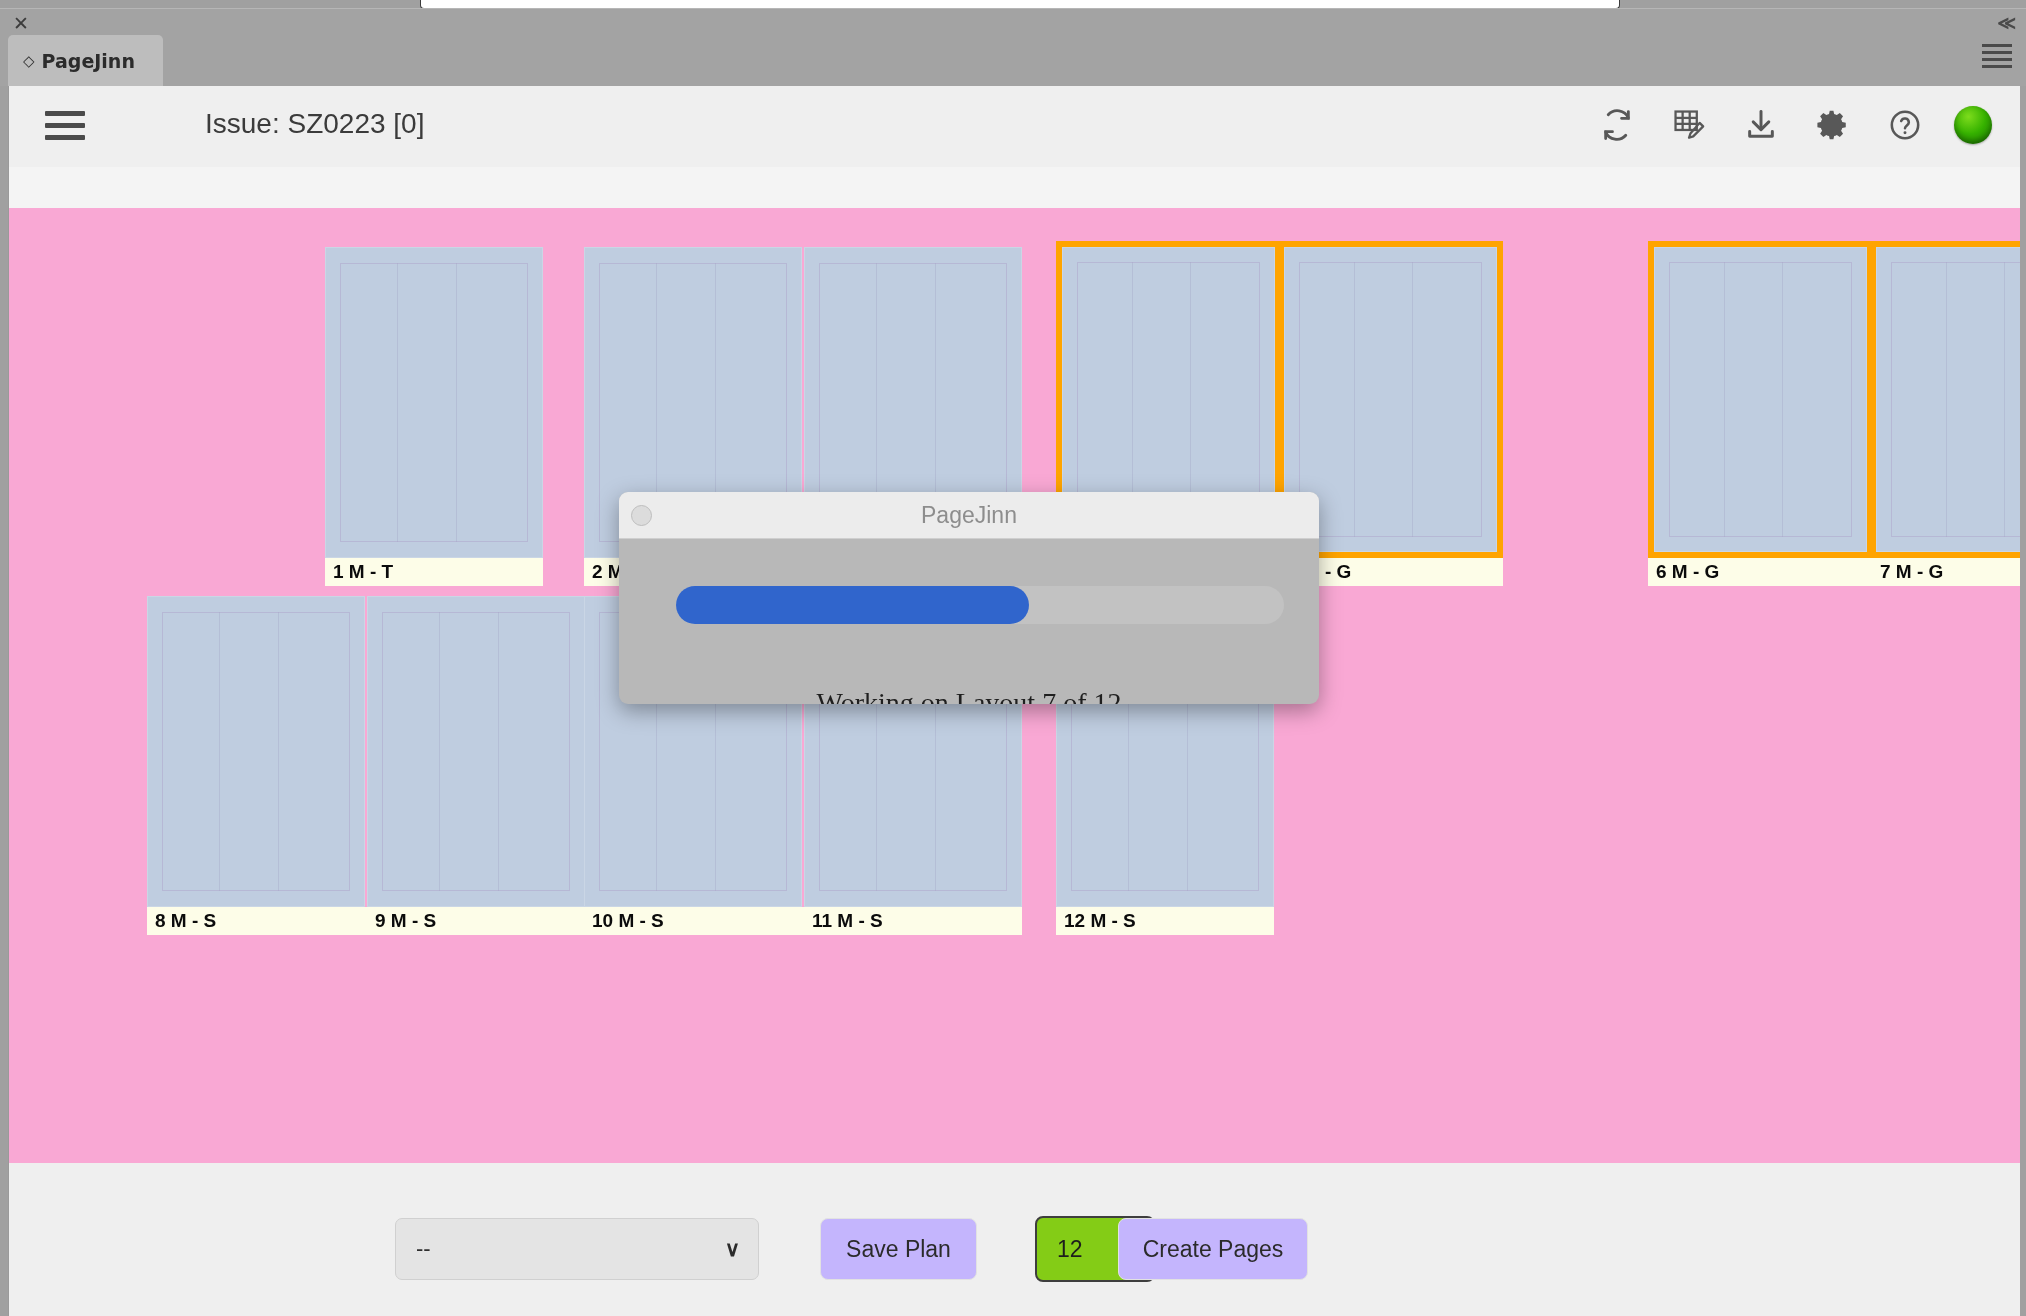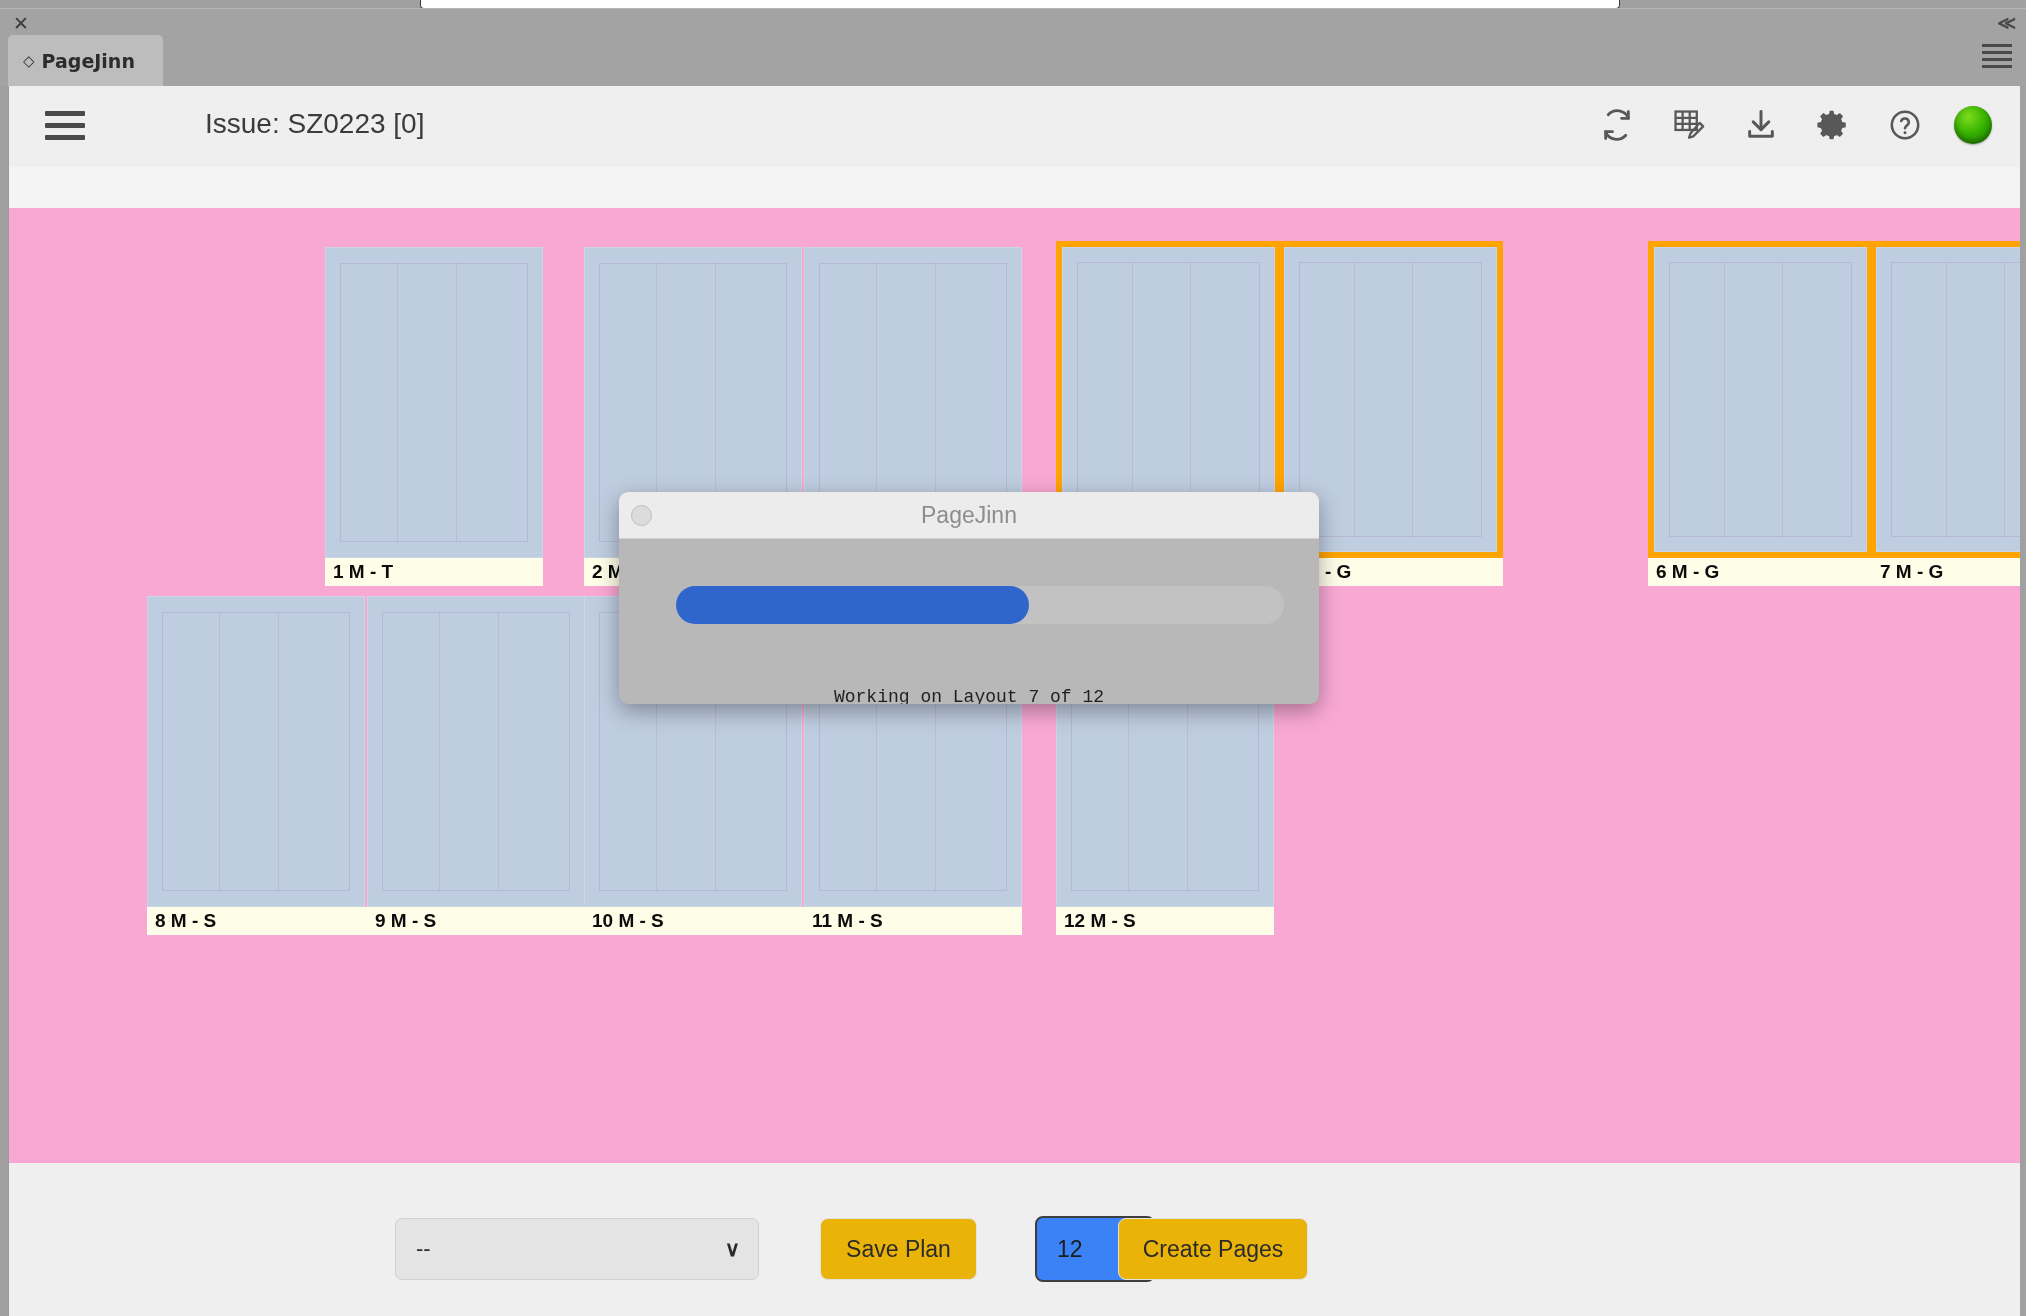--- a/index.html
+++ b/index.html
@@ -181,32 +181,32 @@
     border-radius: 7px;
     display: flex; align-items: center; justify-content: space-between;
     padding: 0 18px 0 20px;
     font-size: 22px; color: #2e2e2e;
     cursor: pointer;
   }
   .select-box .chev { font-size: 21px; color: #2b2b2b; font-weight: 700; }
 
   .btn-plain {
     position: absolute; top: 1218px; height: 62px;
-    background: #eab308; border: 1px solid #e2e2e2; border-radius: 8px;
+    background: #c4b5fd; border: 1px solid #e2e2e2; border-radius: 8px;
     display: flex; align-items: center; justify-content: center;
     font-size: 23px; color: #2b2b2b;
     cursor: pointer;
   }
   #save-plan { left: 820px; width: 157px; }
   #create-pages { left: 1118px; width: 190px; }
 
   .num-field {
     position: absolute; left: 1035px; top: 1216px;
     width: 120px; height: 66px;
-    background: #3b82f6; border: 2px solid #3e3e3e; border-radius: 8px;
+    background: #84cc16; border: 2px solid #3e3e3e; border-radius: 8px;
     display: flex; align-items: center;
     padding-left: 20px;
     font-size: 23px; color: #1d1d1d;
     cursor: text;
   }
 
   .btn-execute {
     position: absolute; left: 1781px; top: 1211px;
     width: 160px; height: 72px;
     background: #0b64ce; color: #fff;
@@ -247,22 +247,22 @@
     width: 608px; height: 38px;
     background: #c2c2c2; border-radius: 19px;
   }
   .progress-fill {
     height: 38px; border-radius: 19px;
     background: #3065cc;
   }
   .dialog-status {
     position: absolute; left: 0; right: 0; top: 195px;
     text-align: center;
-    font-size: 18px; color: #1f1f1f;
-    font-family: Liberation Mono, monospace;
+    font-size: 28px; color: #1f1f1f;
+    font-family: Liberation Serif, serif;
   }
 </style>
 </head>
 <body>
 
 <div id="app">
 
   <div class="outer-strip"></div>
   <div class="outer-window-edge"></div>
 

